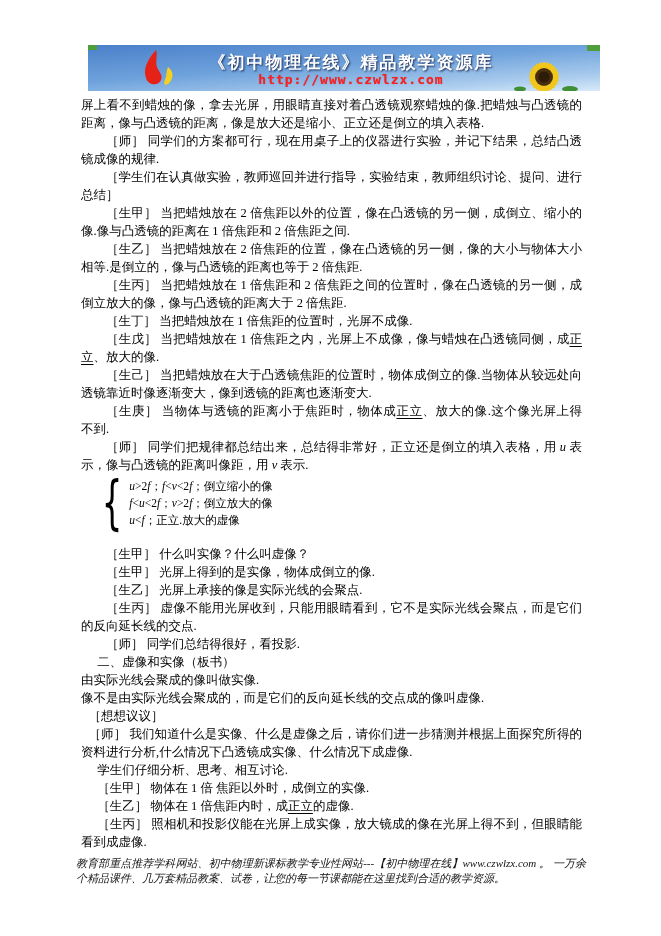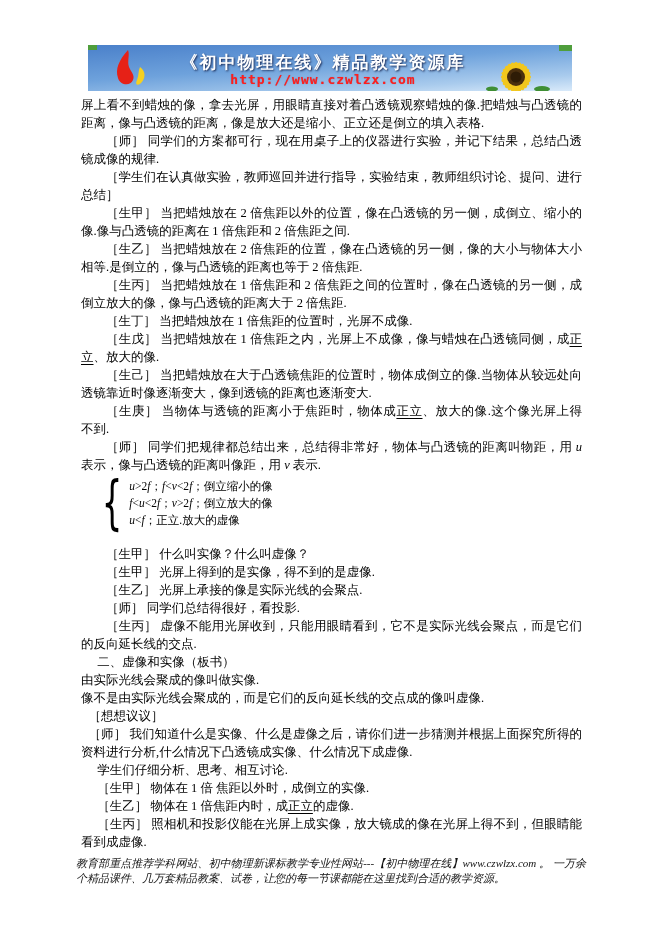--- a/index.html
+++ b/index.html
@@ -5,21 +5,21 @@
   html,body{margin:0;padding:0;background:#888;}
   .page{
     position:relative;width:661px;height:936px;background:#ffffff;
     font-family:"Liberation Serif","DejaVu Serif",serif;color:#000;
     overflow:hidden;margin:0 auto;
   }
   
   .banner{
     position:absolute;left:88px;top:45px;width:484px;height:46px;
     background:linear-gradient(176deg,#4a80ca 0%,#6ea2dc 45%,#a9cbed 80%,#d9eafa 100%);
-    display:flex;align-items:center;overflow:hidden;
+    display:flex;align-items:center;overflow:hidden;padding-left:28px;
   }
   .corner-green{position:absolute;background:#4f9e3c;}
   .corner-green.left{left:0;top:0;width:9px;height:5px;}
   .corner-green.right{right:0;top:0;width:13px;height:6px;}
   .logo{width:72px;height:46px;flex:0 0 auto;}
   .banner-text{flex:1;text-align:center;line-height:1;padding-top:3px;}
   .banner-title{
     color:#ffffff;font-weight:bold;font-size:17px;letter-spacing:2px;
     text-shadow:1px 1px 2px rgba(10,20,60,.85);
   }
@@ -109,34 +109,34 @@
       <p class="para ind0"><span>屏上看不到蜡烛的像，拿去光屏，用眼睛直接对着凸透镜观察蜡烛的像.把蜡烛与凸透镜的距离，像与凸透镜的距离，像是放大还是缩小、正立还是倒立的填入表格.</span></p>
       <p class="para ind2"><span>［师］ 同学们的方案都可行，现在用桌子上的仪器进行实验，并记下结果，总结凸透镜成像的规律.</span></p>
       <p class="para ind2"><span>［学生们在认真做实验，教师巡回并进行指导，实验结束，教师组织讨论、提问、进行总结］</span></p>
       <p class="para ind2"><span>［生甲］ 当把蜡烛放在 2 倍焦距以外的位置，像在凸透镜的另一侧，成倒立、缩小的像.像与凸透镜的距离在 1 倍焦距和 2 倍焦距之间.</span></p>
       <p class="para ind2"><span>［生乙］ 当把蜡烛放在 2 倍焦距的位置，像在凸透镜的另一侧，像的大小与物体大小相等.是倒立的，像与凸透镜的距离也等于 2 倍焦距.</span></p>
       <p class="para ind2"><span>［生丙］ 当把蜡烛放在 1 倍焦距和 2 倍焦距之间的位置时，像在凸透镜的另一侧，成倒立放大的像，像与凸透镜的距离大于 2 倍焦距.</span></p>
       <p class="para ind2"><span>［生丁］ 当把蜡烛放在 1 倍焦距的位置时，光屏不成像.</span></p>
       <p class="para ind2"><span>［生戊］ 当把蜡烛放在 1 倍焦距之内，光屏上不成像，像与蜡烛在凸透镜同侧，成</span><span class="u">正立</span><span>、放大的像.</span></p>
       <p class="para ind2"><span>［生己］ 当把蜡烛放在大于凸透镜焦距的位置时，物体成倒立的像.当物体从较远处向透镜靠近时像逐渐变大，像到透镜的距离也逐渐变大.</span></p>
       <p class="para ind2"><span>［生庚］ 当物体与透镜的距离小于焦距时，物体成</span><span class="u">正立</span><span>、放大的像.这个像光屏上得　　不到.</span></p>
-      <p class="para ind2"><span>［师］ 同学们把规律都总结出来，总结得非常好，物体与凸透镜的距离叫物距，用 </span><span class="it">u</span><span> 表示，像与凸透镜的距离叫像距，用 </span><span class="it">v</span><span> 表示.</span></p>
+      <p class="para ind2"><span>［师］ 同学们把规律都总结出来，总结得非常好，正立还是倒立的填入表格，用 </span><span class="it">u</span><span> 表示，像与凸透镜的距离叫像距，用 </span><span class="it">v</span><span> 表示.</span></p>
       <div class="formula">
         <span class="brace">{</span>
         <div class="lines">
           <div class="fline"><span class="it">u</span><span>&gt;2</span><span class="it">f</span><span>；</span><span class="it">f</span><span>&lt;</span><span class="it">v</span><span>&lt;2</span><span class="it">f</span><span>；倒立缩小的像</span></div>
           <div class="fline"><span class="it">f</span><span>&lt;</span><span class="it">u</span><span>&lt;2</span><span class="it">f</span><span>；</span><span class="it">v</span><span>&gt;2</span><span class="it">f</span><span>；倒立放大的像</span></div>
           <div class="fline"><span class="it">u</span><span>&lt;</span><span class="it">f</span><span>；正立.放大的虚像</span></div>
         </div>
       </div>
       <p class="para ind2"><span>［生甲］ 什么叫实像？什么叫虚像？</span></p>
-      <p class="para ind2"><span>［生甲］ 光屏上得到的是实像，得不到的是虚像.</span></p>
+      <p class="para ind2"><span>［生甲］ 光屏上得到的是实像，物体成倒立的像.</span></p>
       <p class="para ind2"><span>［生乙］ 光屏上承接的像是实际光线的会聚点.</span></p>
+      <p class="para ind2"><span>［生丙］ 虚像不能用光屏收到，只能用眼睛看到，它不是实际光线会聚点，而是它们的反向延长线的交点.</span></p>
       <p class="para ind2"><span>［师］ 同学们总结得很好，看投影.</span></p>
-      <p class="para ind2"><span>［生丙］ 虚像不能用光屏收到，只能用眼睛看到，它不是实际光线会聚点，而是它们的反向延长线的交点.</span></p>
       <p class="para ind1"><span>二、虚像和实像（板书）</span></p>
       <p class="para ind0"><span>由实际光线会聚成的像叫做实像.</span></p>
       <p class="para ind0"><span>像不是由实际光线会聚成的，而是它们的反向延长线的交点成的像叫虚像.</span></p>
       <p class="para ind05"><span>［想想议议］</span></p>
       <p class="para ind05"><span>［师］ 我们知道什么是实像、什么是虚像之后，请你们进一步猜测并根据上面探究所得的资料进行分析,什么情况下凸透镜成实像、什么情况下成虚像.</span></p>
       <p class="para ind1"><span>学生们仔细分析、思考、相互讨论.</span></p>
       <p class="para ind1"><span>［生甲］ 物体在 1 倍 焦距以外时，成倒立的实像.</span></p>
       <p class="para ind1"><span>［生乙］ 物体在 1 倍焦距内时，成</span><span class="u">正立</span><span>的虚像.</span></p>
       <p class="para ind1"><span>［生丙］ 照相机和投影仪能在光屏上成实像，放大镜成的像在光屏上得不到，但眼睛能看到成虚像.</span></p>
     </div>

